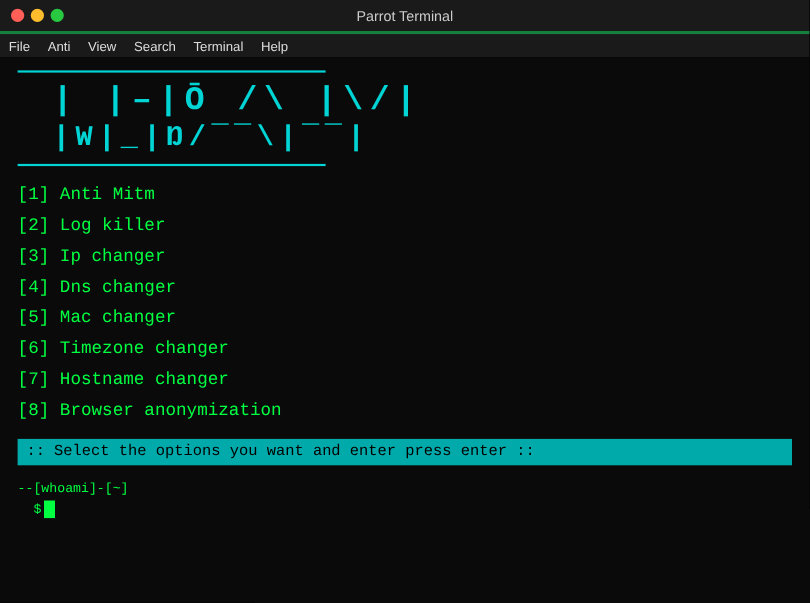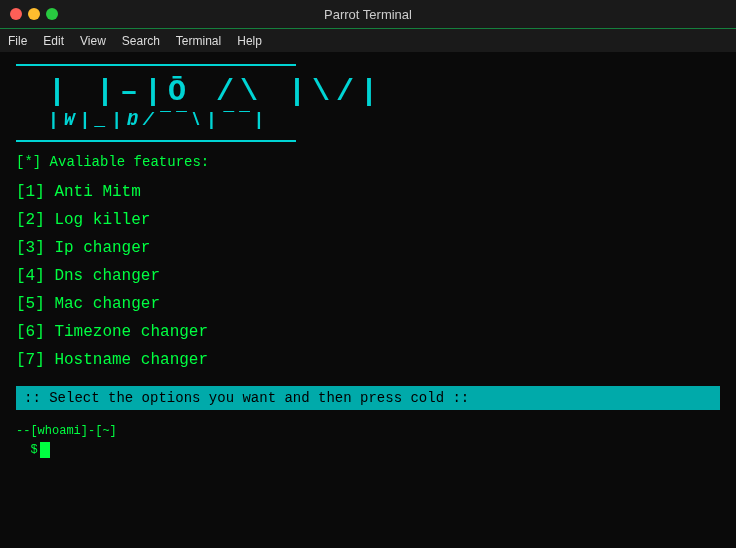--- a/index.html
+++ b/index.html
@@ -49,21 +49,21 @@
 
     
     .menu-bar {
       width: 100%;
       height: 24px;
       background: #1a1a1a;
       display: flex;
       align-items: center;
       padding: 0 8px;
       gap: 16px;
-      border-top: 1px solid #15803d;
+      border-top: 3px solid #15803d;
     }
 
     .menu-item {
       color: #ddd;
       font-size: 12px;
       font-family: -apple-system, BlinkMacSystemFont, sans-serif;
       cursor: pointer;
     }
 
     
@@ -151,55 +151,55 @@
   <div class="traffic-lights">
     <div class="traffic-light tl-close"></div>
     <div class="traffic-light tl-min"></div>
     <div class="traffic-light tl-max"></div>
   </div>
   <span class="title-bar-title">Parrot Terminal</span>
 </div>
 
 <div class="menu-bar">
   <span class="menu-item">File</span>
-  <span class="menu-item">Edit</span>
+  <span class="menu-item">Anti</span>
   <span class="menu-item">View</span>
   <span class="menu-item">Search</span>
   <span class="menu-item">Terminal</span>
   <span class="menu-item">Help</span>
 </div>
 
 <div class="terminal">
 
   
   <div class="ascii-art-container">
     <span class="ascii-line-top"></span>
     <div style="padding-left: 32px; color: #00d4d4; font-family: 'Courier New', monospace; line-height: 1.2;">
       <div style="font-size: 30px; letter-spacing: 6px; font-weight: bold;">| |–|Ō /\ |\/|</div>
-      <div style="font-size: 18px; letter-spacing: 5px; font-weight: bold; font-style: italic;">|W|_|Ŋ/‾‾\|‾‾|</div>
+      <div style="font-size: 26px; letter-spacing: 5px; font-weight: bold;">|W|_|Ŋ/‾‾\|‾‾|</div>
     </div>
     <span class="ascii-line-bottom"></span>
   </div>
 
   
-  <div class="features-header">[*] Avaliable features:</div>
 
   
   <ul class="feature-list">
     <li class="feature-item">[1] Anti Mitm</li>
     <li class="feature-item">[2] Log killer</li>
     <li class="feature-item">[3] Ip changer</li>
     <li class="feature-item">[4] Dns changer</li>
     <li class="feature-item">[5] Mac changer</li>
     <li class="feature-item">[6] Timezone changer</li>
     <li class="feature-item">[7] Hostname changer</li>
+    <li class="feature-item">[8] Browser anonymization</li>
   </ul>
 
   
-  <div class="prompt-box">:: Select the options you want and then press cold ::</div>
+  <div class="prompt-box">:: Select the options you want and enter press enter ::</div>
 
   
   <div class="bash-prompt">
     <span>-</span><span>-[whoami]-[~]</span><br>
     <span>&nbsp;&nbsp;</span><span>$</span><span class="cursor-block"></span>
   </div>
 
 </div>
 
 </body></html>

